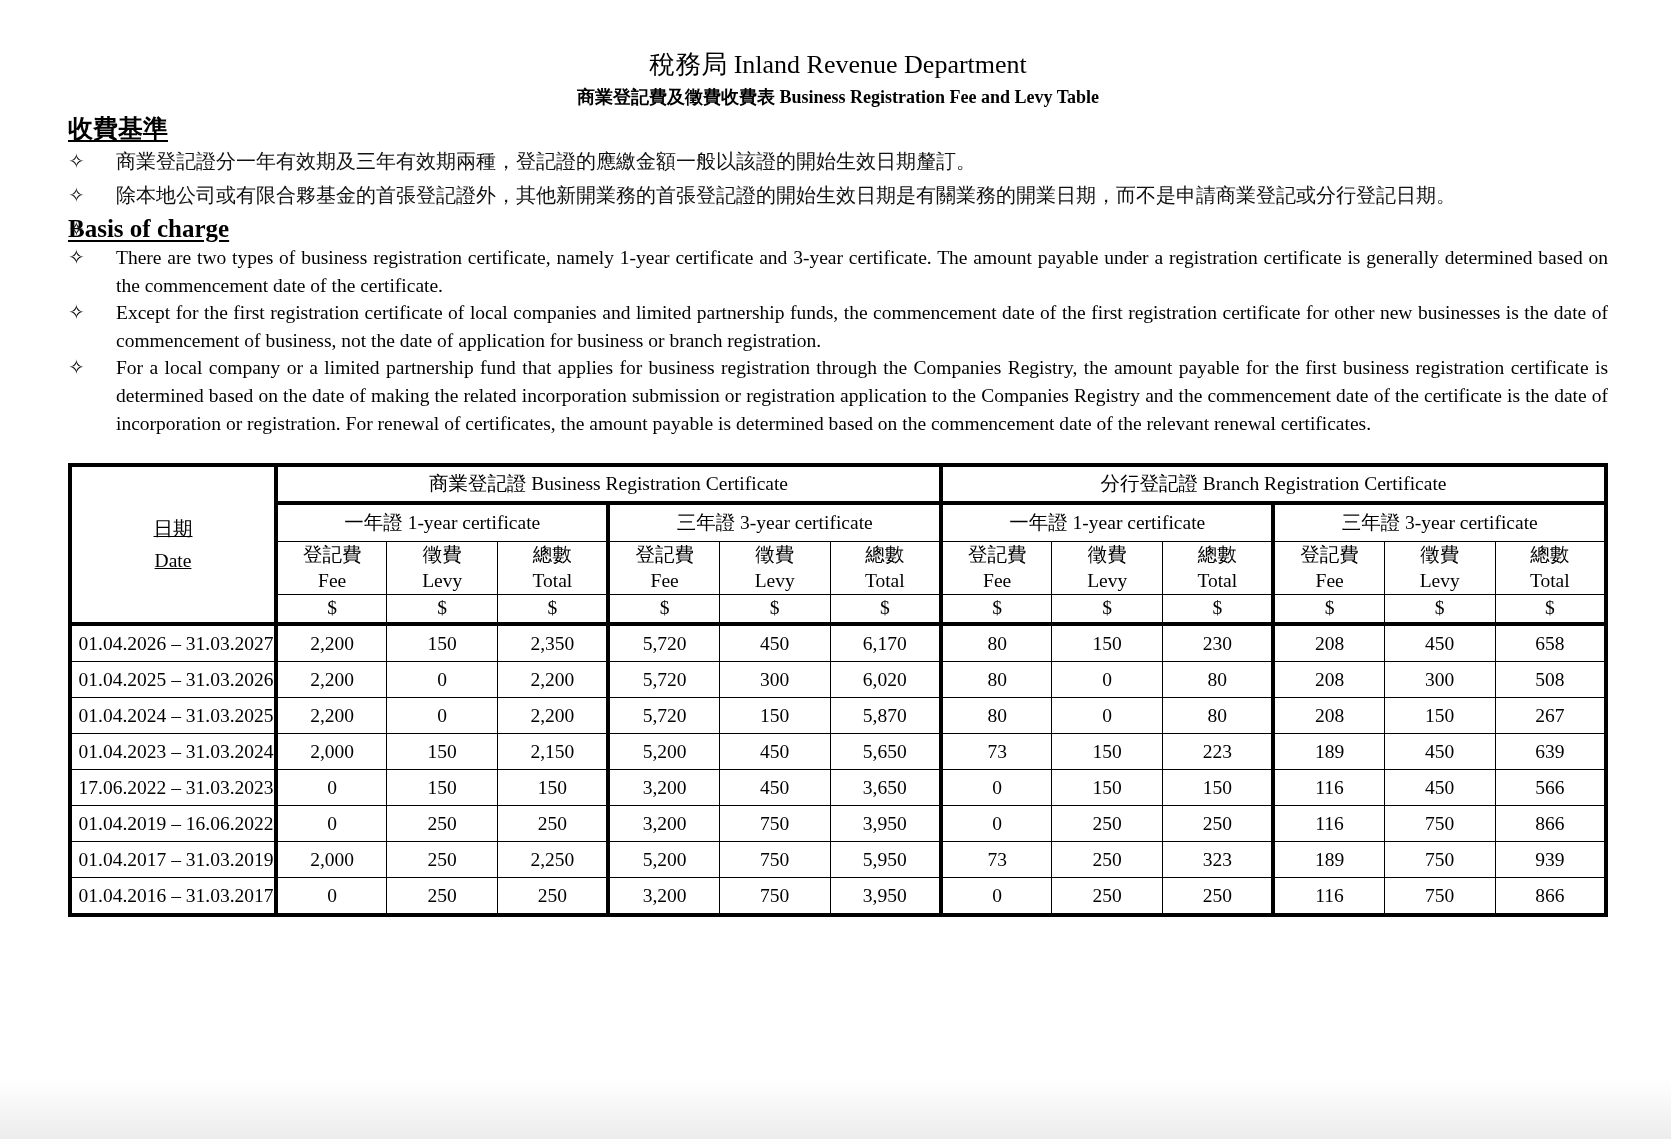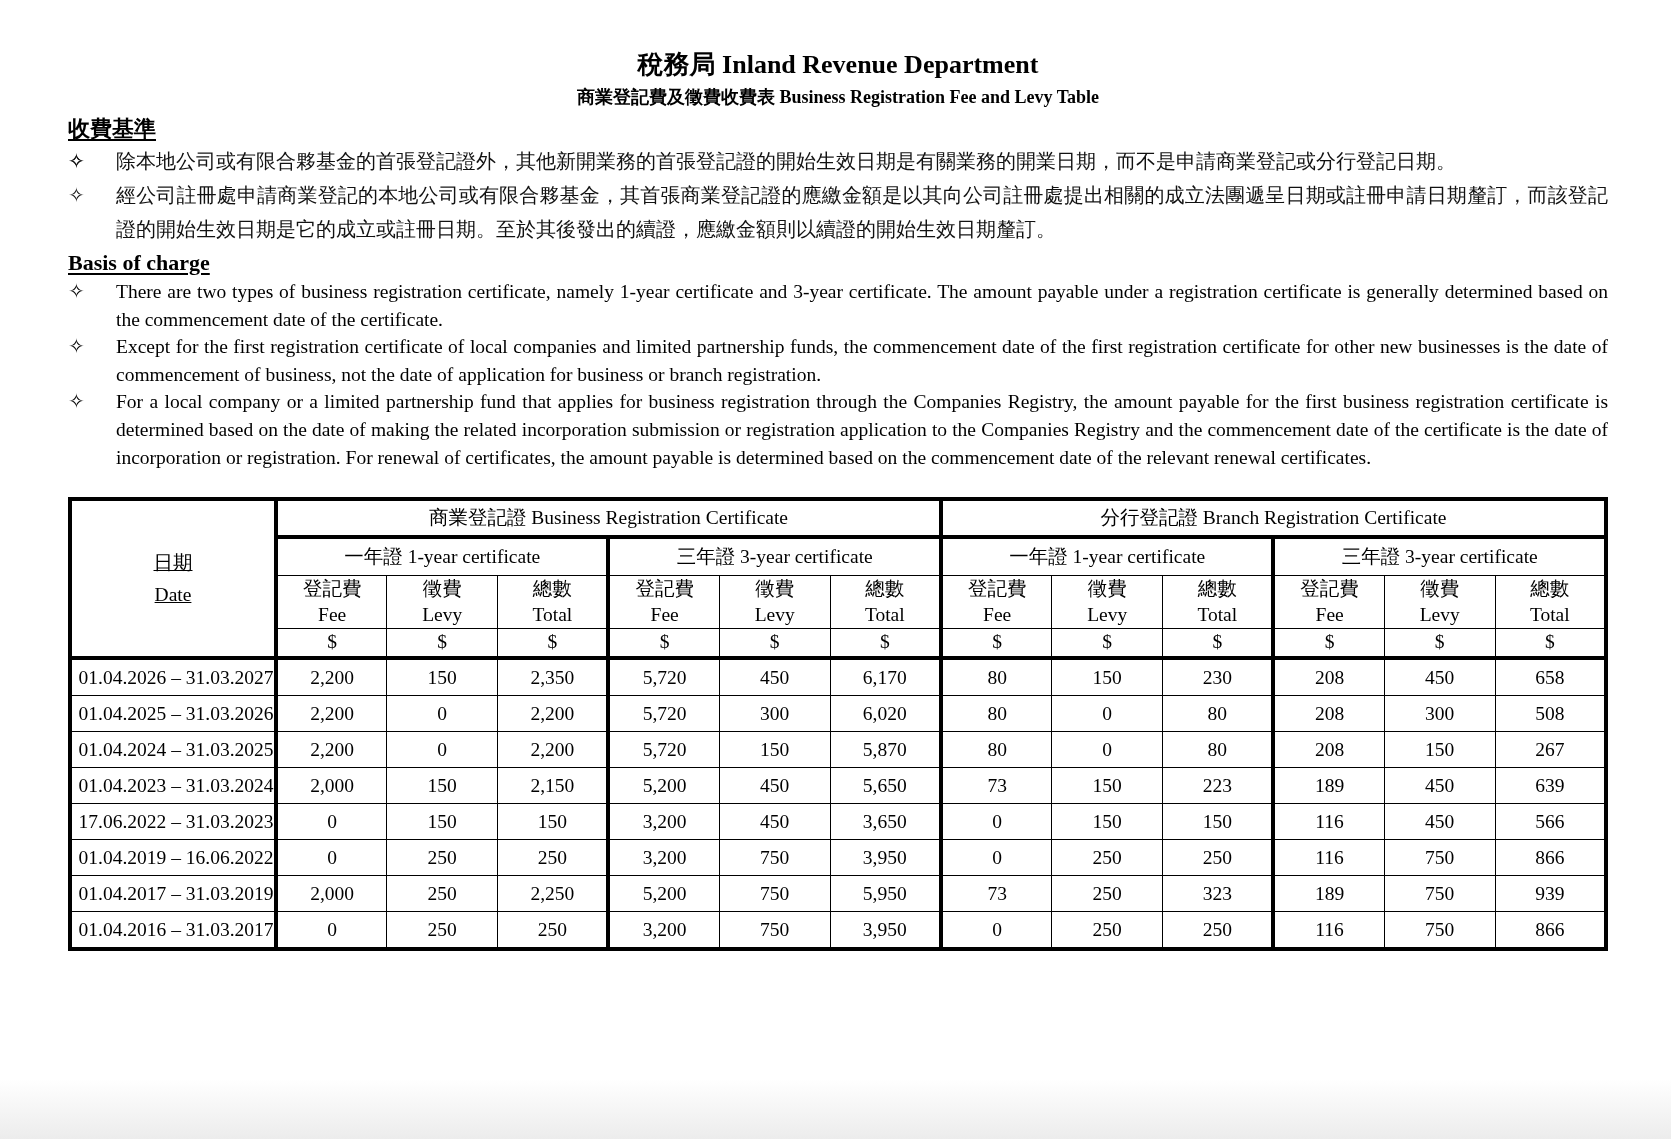--- a/index.html
+++ b/index.html
@@ -21,30 +21,30 @@
       top: 48px;
       width: 1540px;
     }
     .title-block {
       text-align: center;
       margin-left: 0;
       width: 1540px;
     }
     .title-main {
       font-size: 26px;
-      font-weight: bold;
+      font-weight: normal;
       line-height: 34px;
     }
     .title-sub {
       font-size: 18px;
       font-weight: bold;
       line-height: 30px;
     }
     .section-heading {
-      font-size: 22px;
+      font-size: 25px;
       font-weight: bold;
       text-decoration: underline;
       text-underline-offset: 3px;
       text-decoration-thickness: 2px;
       line-height: 30px;
       margin-top: 2px;
     }
     .bullets-zh {
       list-style: none;
       padding: 0;
@@ -127,28 +127,28 @@
 
   <div class="title-block">
     <div class="title-main">稅務局 Inland Revenue Department</div>
     <div class="title-sub">商業登記費及徵費收費表  Business Registration Fee and Levy Table</div>
   </div>
 
   <div class="section-heading">收費基準</div>
   <ul class="bullets-zh">
     <li>
       <span class="bullet-icon">✧</span>
+      <span>商業登記證分一年有效期及三年有效期兩種，登記證的應繳金額一般以該證的開始生效日期釐訂。</span>
     </li>
     <li>
       <span class="bullet-icon">✧</span>
       <span>除本地公司或有限合夥基金的首張登記證外，其他新開業務的首張登記證的開始生效日期是有關業務的開業日期，而不是申請商業登記或分行登記日期。</span>
     </li>
     <li>
       <span class="bullet-icon">✧</span>
-      <span>經公司註冊處申請商業登記的本地公司或有限合夥基金，其首張商業登記證的應繳金額是以其向公司註冊處提出相關的成立法團遞呈日期或註冊申請日期釐訂，而該登記證的開始生效日期是它的成立或註冊日期。至於其後發出的續證，應繳金額則以續證的開始生效日期釐訂。</span>
     </li>
   </ul>
 
   <div class="section-heading">Basis of charge</div>
   <ul class="bullets-en">
     <li>
       <span class="bullet-icon">✧</span>
       <span>There are two types of business registration certificate, namely 1-year certificate and 3-year certificate.    The amount payable under a registration certificate is generally determined based on the commencement date of the certificate.</span>
     </li>
     <li>

